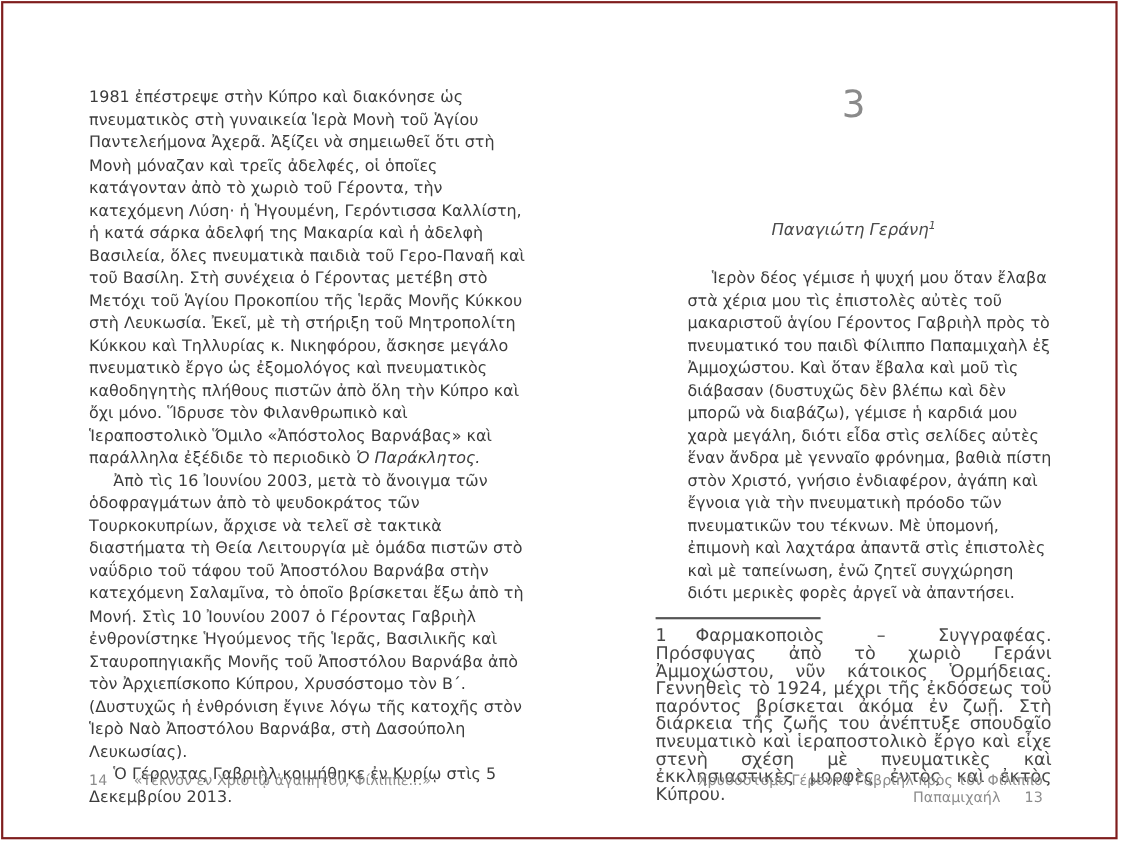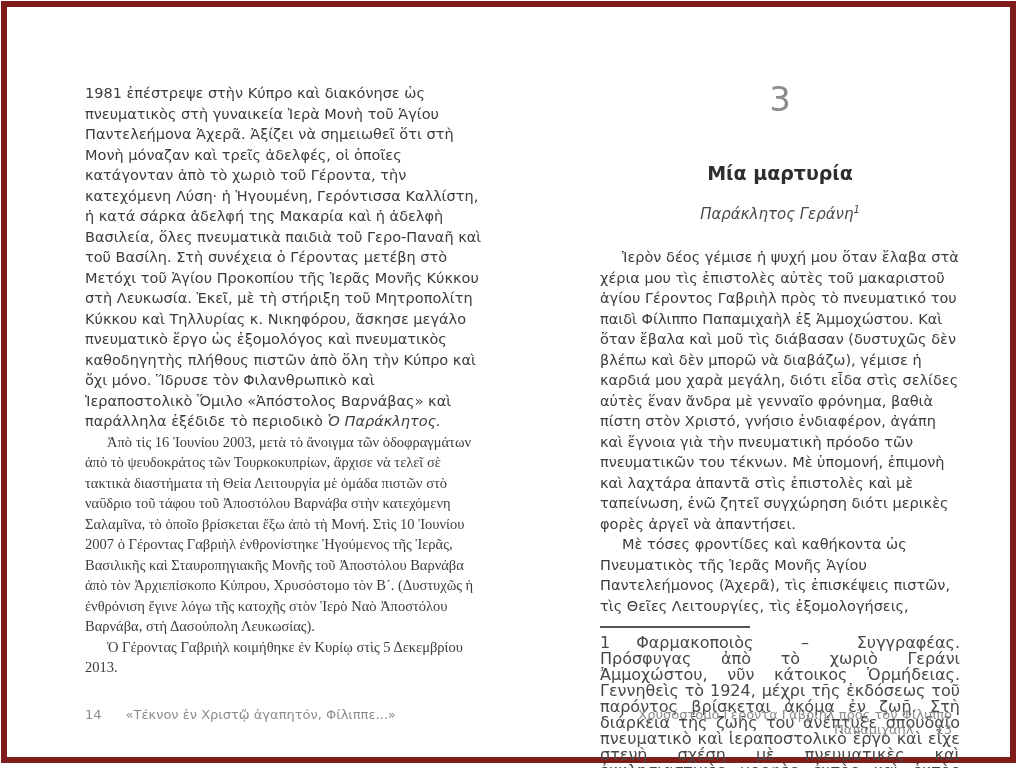--- a/index.html
+++ b/index.html
@@ -10,36 +10,36 @@
     background: #ffffff;
     font-family: "DejaVu Sans", sans-serif;
     overflow: hidden;
   }
   .frame {
     position: absolute;
     left: 1px;
     top: 1px;
     right: 8px;
     bottom: 5px;
-    border: 6px solid #7f1d1d;
+    border: 2px solid #7f1d1d;
     background: #ffffff;
   }
   
   .page-left-body {
     position: absolute;
     left: 78px;
     top: 76px;
     width: 400px;
     font-size: 14.5px;
     line-height: 20.5px;
     color: #3c3c3c;
     text-align: left;
   }
   .page-left-body p { margin: 0; }
-  .page-left-body p.indent { text-indent: 22px; font-family: Liberation Serif, serif; }
+  .page-left-body p.indent { text-indent: 22px; }
   
   .chapter-number {
     position: absolute;
     left: 593px;
     top: 72px;
     width: 360px;
     text-align: center;
     font-size: 34px;
     line-height: 40px;
     color: #8a8a8a;
@@ -69,21 +69,21 @@
     position: absolute;
     left: 593px;
     top: 240px;
     width: 360px;
     font-size: 14.5px;
     line-height: 20.5px;
     color: #3c3c3c;
     text-align: left;
   }
   .page-right-body p { margin: 0; }
-  .page-right-body p.indent { text-indent: 22px; }
+  .page-right-body p.indent { text-indent: 22px; margin-left: 29px; }
   .footnote-divider {
     width: 150px;
     border: none;
     border-top: 2px solid #555555;
     margin: 10px 0 7px 0;
   }
   .footnote {
     font-size: 16px;
     line-height: 16px;
     color: #474747;
@@ -123,27 +123,25 @@
     <p class="indent">Ἀπὸ τὶς 16 Ἰουνίου 2003, μετὰ τὸ ἄνοιγμα τῶν ὁδοφραγμάτων ἀπὸ τὸ ψευδοκράτος τῶν Τουρκοκυπρίων, ἄρχισε νὰ τελεῖ σὲ τακτικὰ διαστήματα τὴ Θεία Λειτουργία μὲ ὁμάδα πιστῶν στὸ ναΰδριο τοῦ τάφου τοῦ Ἀποστόλου Βαρνάβα στὴν κατεχόμενη Σαλαμῖνα, τὸ ὁποῖο βρίσκεται ἔξω ἀπὸ τὴ Μονή. Στὶς 10 Ἰουνίου 2007 ὁ Γέροντας Γαβριὴλ ἐνθρονίστηκε Ἡγούμενος τῆς Ἱερᾶς, Βασιλικῆς καὶ Σταυροπηγιακῆς Μονῆς τοῦ Ἀποστόλου Βαρνάβα ἀπὸ τὸν Ἀρχιεπίσκοπο Κύπρου, Χρυσόστομο τὸν Β´. (Δυστυχῶς ἡ ἐνθρόνιση ἔγινε λόγω τῆς κατοχῆς στὸν Ἱερὸ Ναὸ Ἀποστόλου Βαρνάβα, στὴ Δασούπολη Λευκωσίας).</p>
     <p class="indent">Ὁ Γέροντας Γαβριὴλ κοιμήθηκε ἐν Κυρίῳ στὶς 5 Δεκεμβρίου 2013.</p>
   </div>
 
   <div class="footer-left">
     <span>14</span><span class="running-title">«Τέκνον ἐν Χριστῷ ἀγαπητόν, Φίλιππε...»</span>
   </div>
 
   <div class="chapter-number">3</div>
 
-  <div class="chapter-title">Μία μαρτυρία</div>
 
-  <div class="chapter-author"><span>Παράκλητος Γεράνη</span><sup>1</sup></div>
+  <div class="chapter-author"><span>Παναγιώτη Γεράνη</span><sup>1</sup></div>
 
   <div class="page-right-body">
     <p class="indent">Ἱερὸν δέος γέμισε ἡ ψυχή μου ὅταν ἔλαβα στὰ χέρια μου τὶς ἐπιστολὲς αὐτὲς τοῦ μακαριστοῦ ἁγίου Γέροντος Γαβριὴλ πρὸς τὸ πνευματικό του παιδὶ Φίλιππο Παπαμιχαὴλ ἐξ Ἀμμοχώστου. Καὶ ὅταν ἔβαλα καὶ μοῦ τὶς διάβασαν (δυστυχῶς δὲν βλέπω καὶ δὲν μπορῶ νὰ διαβάζω), γέμισε ἡ καρδιά μου χαρὰ μεγάλη, διότι εἶδα στὶς σελίδες αὐτὲς ἕναν ἄνδρα μὲ γενναῖο φρόνημα, βαθιὰ πίστη στὸν Χριστό, γνήσιο ἐνδιαφέρον, ἀγάπη καὶ ἔγνοια γιὰ τὴν πνευματικὴ πρόοδο τῶν πνευματικῶν του τέκνων. Μὲ ὑπομονή, ἐπιμονὴ καὶ λαχτάρα ἀπαντᾶ στὶς ἐπιστολὲς καὶ μὲ ταπείνωση, ἐνῶ ζητεῖ συγχώρηση διότι μερικὲς φορὲς ἀργεῖ νὰ ἀπαντήσει.</p>
-    <p class="indent">Μὲ τόσες φροντίδες καὶ καθήκοντα ὡς Πνευματικὸς τῆς Ἱερᾶς Μονῆς Ἁγίου Παντελεήμονος (Ἀχερᾶ), τὶς ἐπισκέψεις πιστῶν, τὶς Θεῖες Λειτουργίες, τὶς ἐξομολογήσεις,</p>
     <hr class="footnote-divider">
     <p class="footnote"><span>1</span><span class="fn-gap"></span><span>Φαρμακοποιὸς – Συγγραφέας. Πρόσφυγας ἀπὸ τὸ χωριὸ Γεράνι Ἀμμοχώστου, νῦν κάτοικος Ὁρμήδειας. Γεννηθεὶς τὸ 1924, μέχρι τῆς ἐκδόσεως τοῦ παρόντος βρίσκεται ἀκόμα ἐν ζωῇ. Στὴ διάρκεια τῆς ζωῆς του ἀνέπτυξε σπουδαῖο πνευματικὸ καὶ ἱεραποστολικὸ ἔργο καὶ εἶχε στενὴ σχέση μὲ πνευματικὲς καὶ ἐκκλησιαστικὲς μορφὲς ἐντὸς καὶ ἐκτὸς Κύπρου.</span></p>
   </div>
 
   <div class="footer-right">
     <span>Χρυσόστομο Γέροντα Γαβριὴλ πρὸς τὸν Φίλιππο Παπαμιχαήλ</span><span class="page-num">13</span>
   </div>
 
 </div>
 

